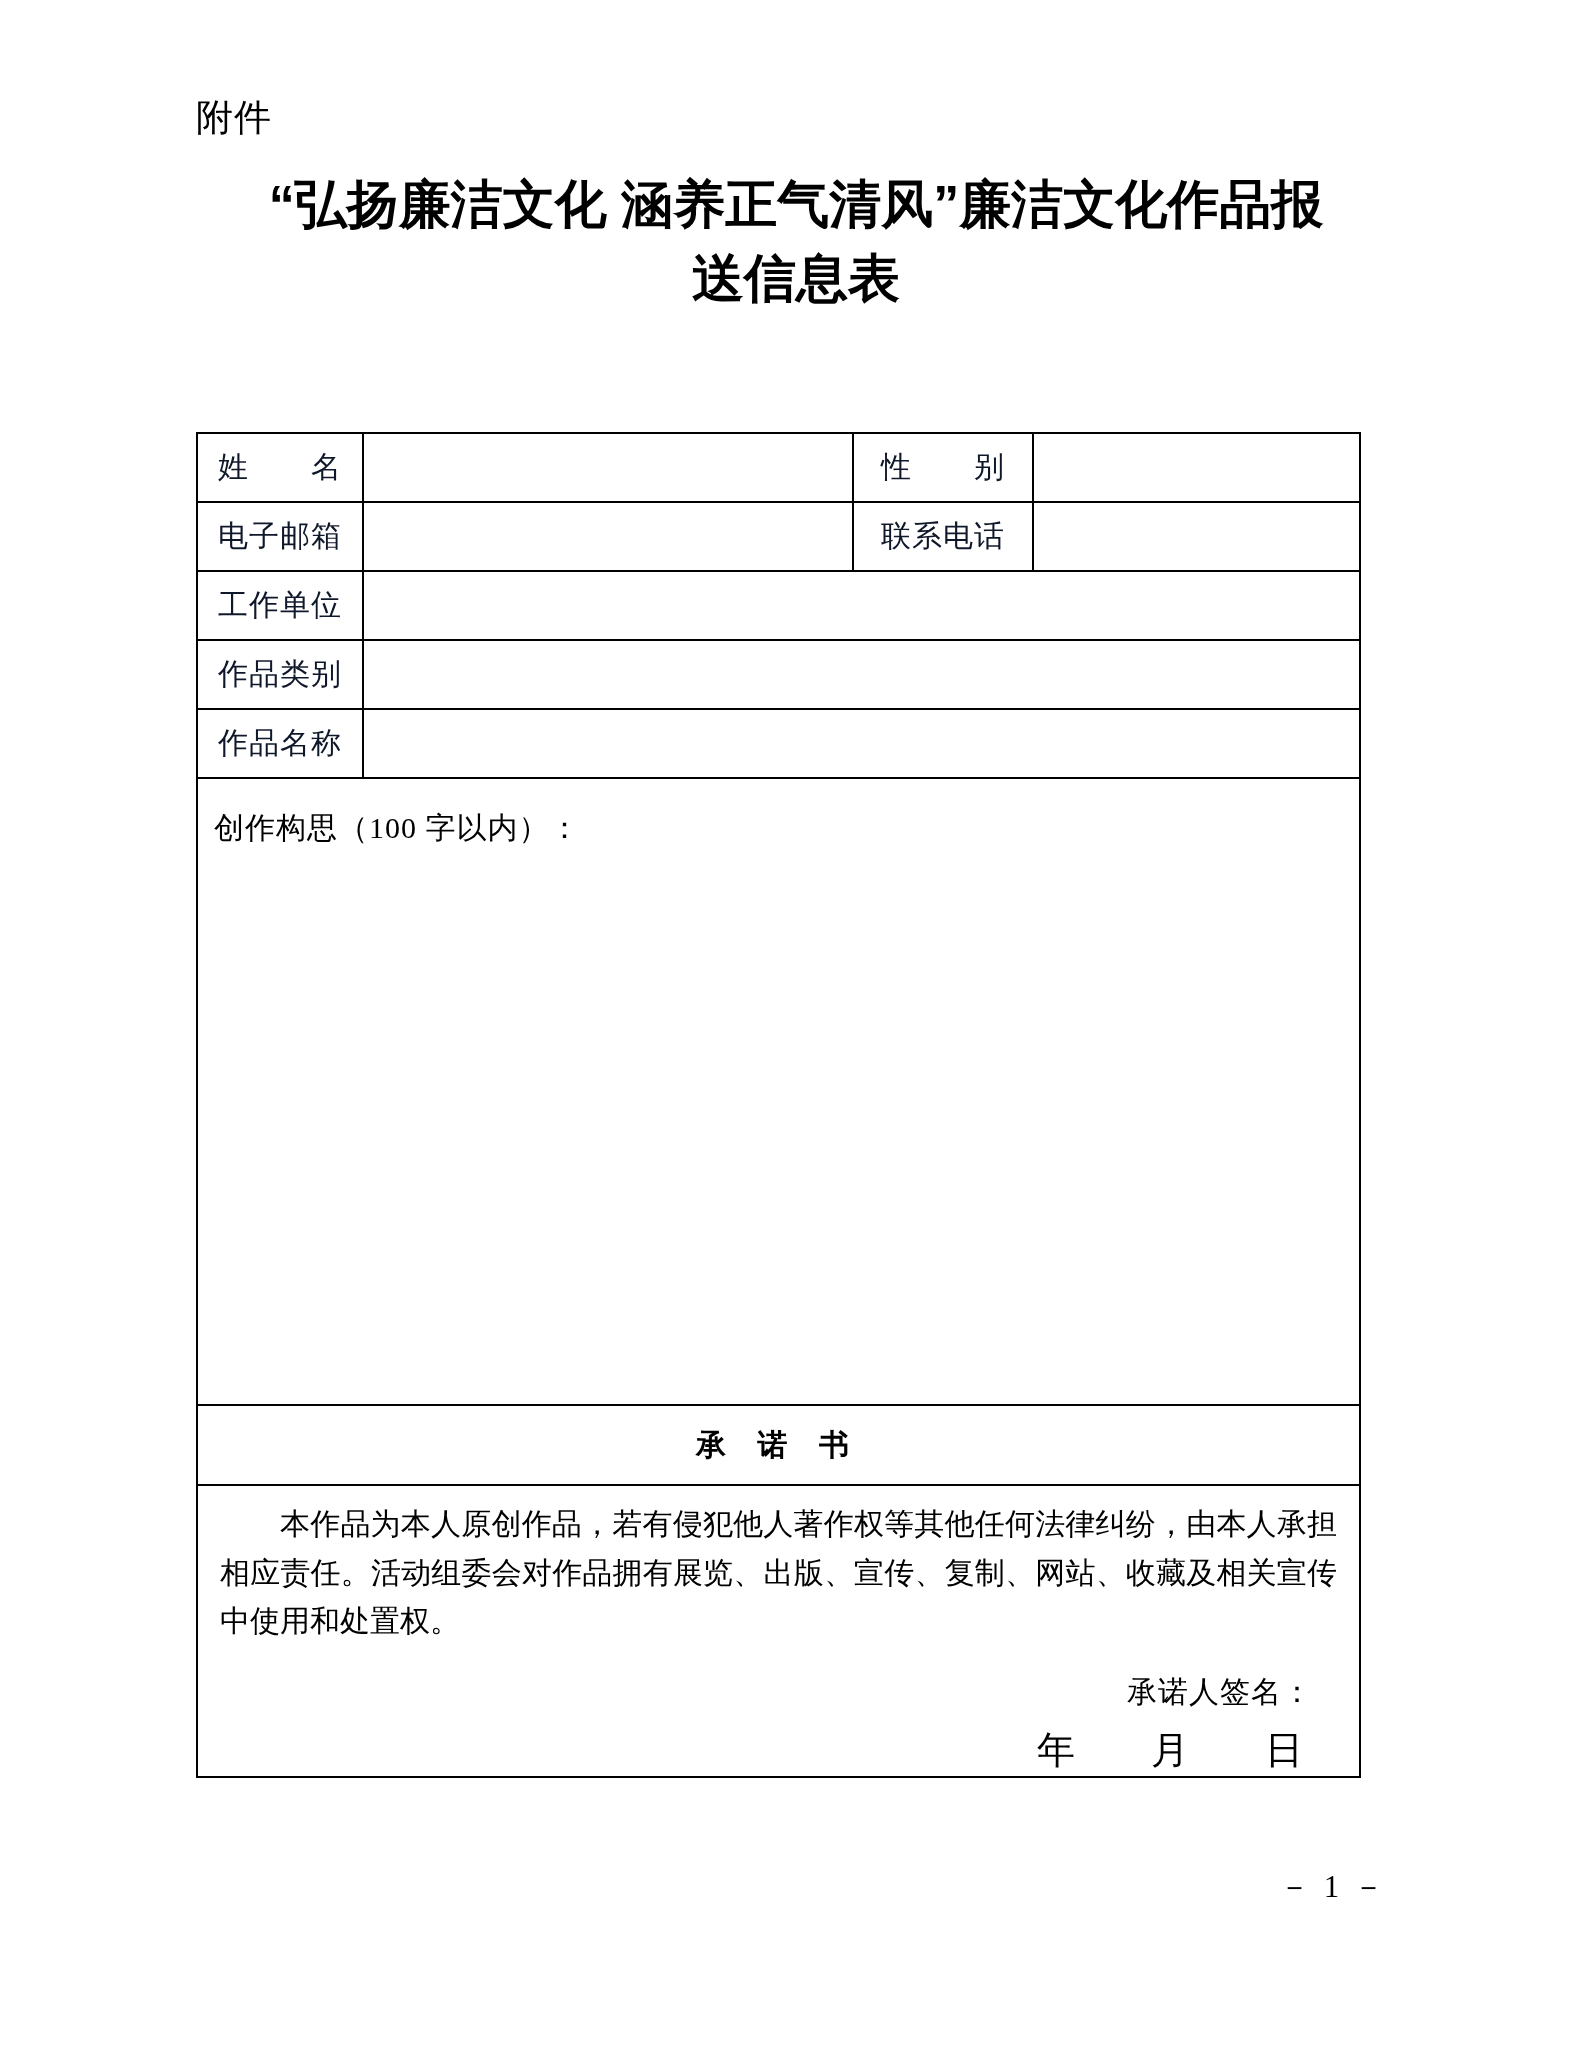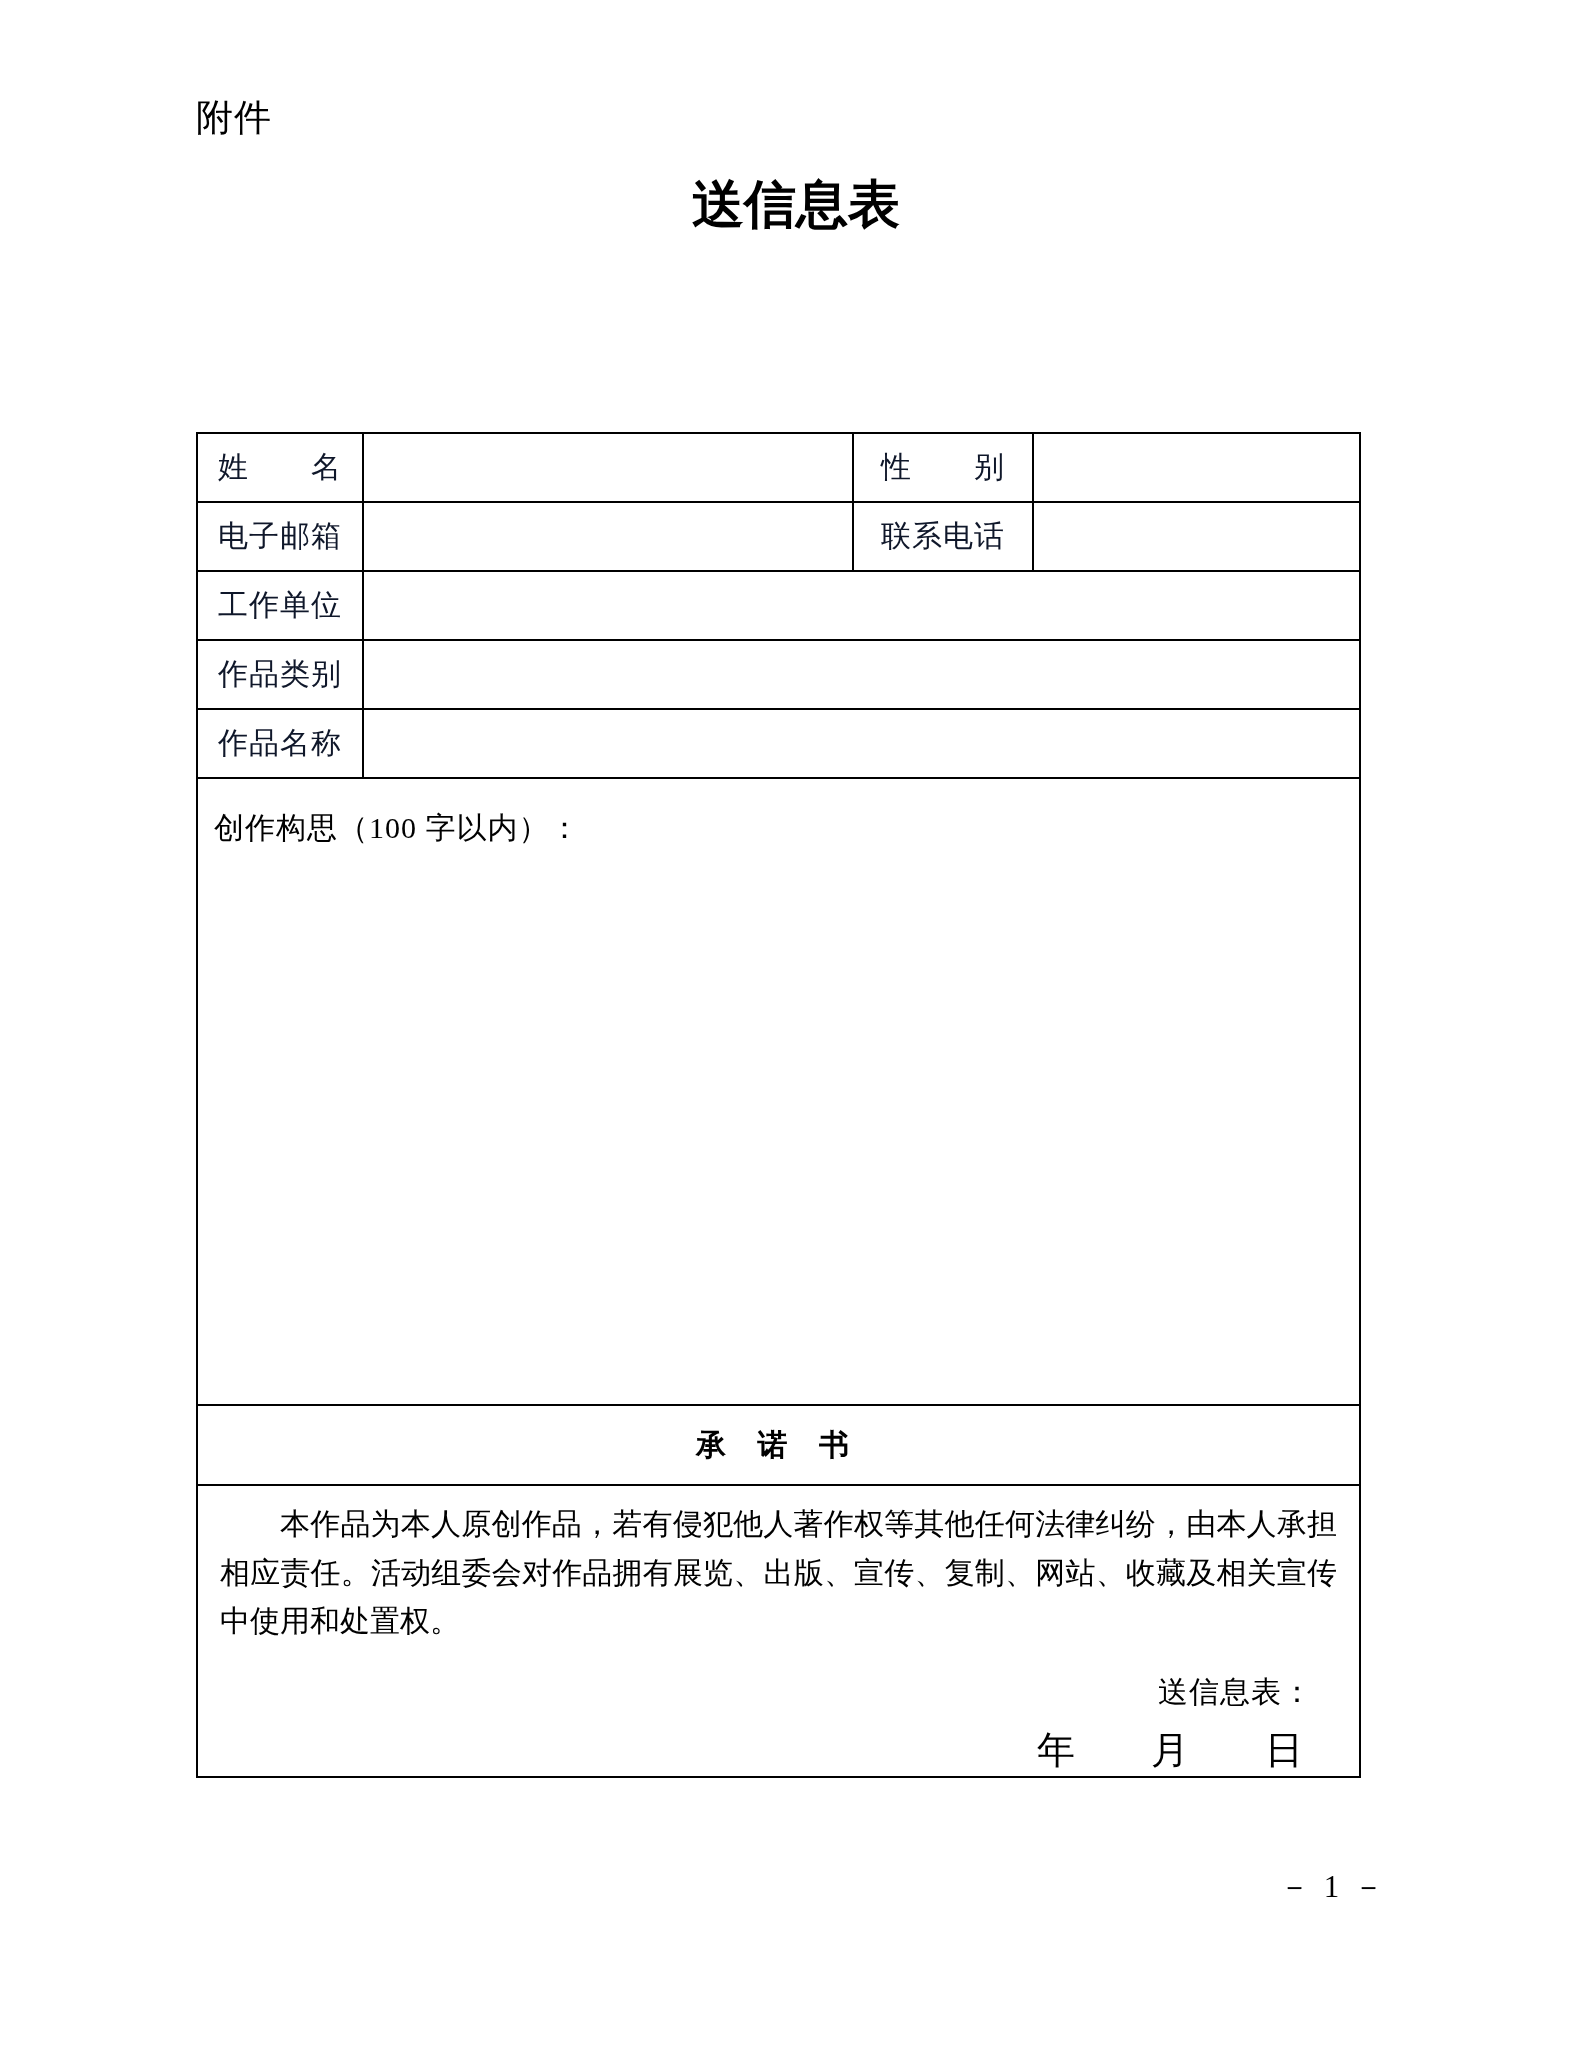--- a/index.html
+++ b/index.html
@@ -130,20 +130,21 @@
   }
 </style>
 </head>
 <body>
 
 <div class="page">
 
   <div class="attachment-label">附件</div>
 
   <div class="doc-title">
+    <div>“弘扬廉洁文化  涵养正气清风”廉洁文化作品报</div>
     <div>送信息表</div>
   </div>
 
   <table class="form-table">
     <colgroup>
       <col style="width:166px">
       <col style="width:490px">
       <col style="width:180px">
       <col style="width:327px">
     </colgroup>
@@ -176,21 +177,21 @@
         <td class="r-big" colspan="4">
           <span class="idea-label">创作构思（100 字以内）：</span>
         </td>
       </tr>
       <tr>
         <td class="r-title pledge-title" colspan="4">承 诺 书</td>
       </tr>
       <tr>
         <td class="r-body" colspan="4">
           <div class="pledge-body">本作品为本人原创作品，若有侵犯他人著作权等其他任何法律纠纷，由本人承担相应责任。活动组委会对作品拥有展览、出版、宣传、复制、网站、收藏及相关宣传中使用和处置权。</div>
-          <div class="sign-line">送信息表：</div>
+          <div class="sign-line">承诺人签名：</div>
           <div class="date-line">年　　月　　日</div>
         </td>
       </tr>
     </tbody>
   </table>
 
   <div class="page-number">－ 1 －</div>
 
 </div>
 

